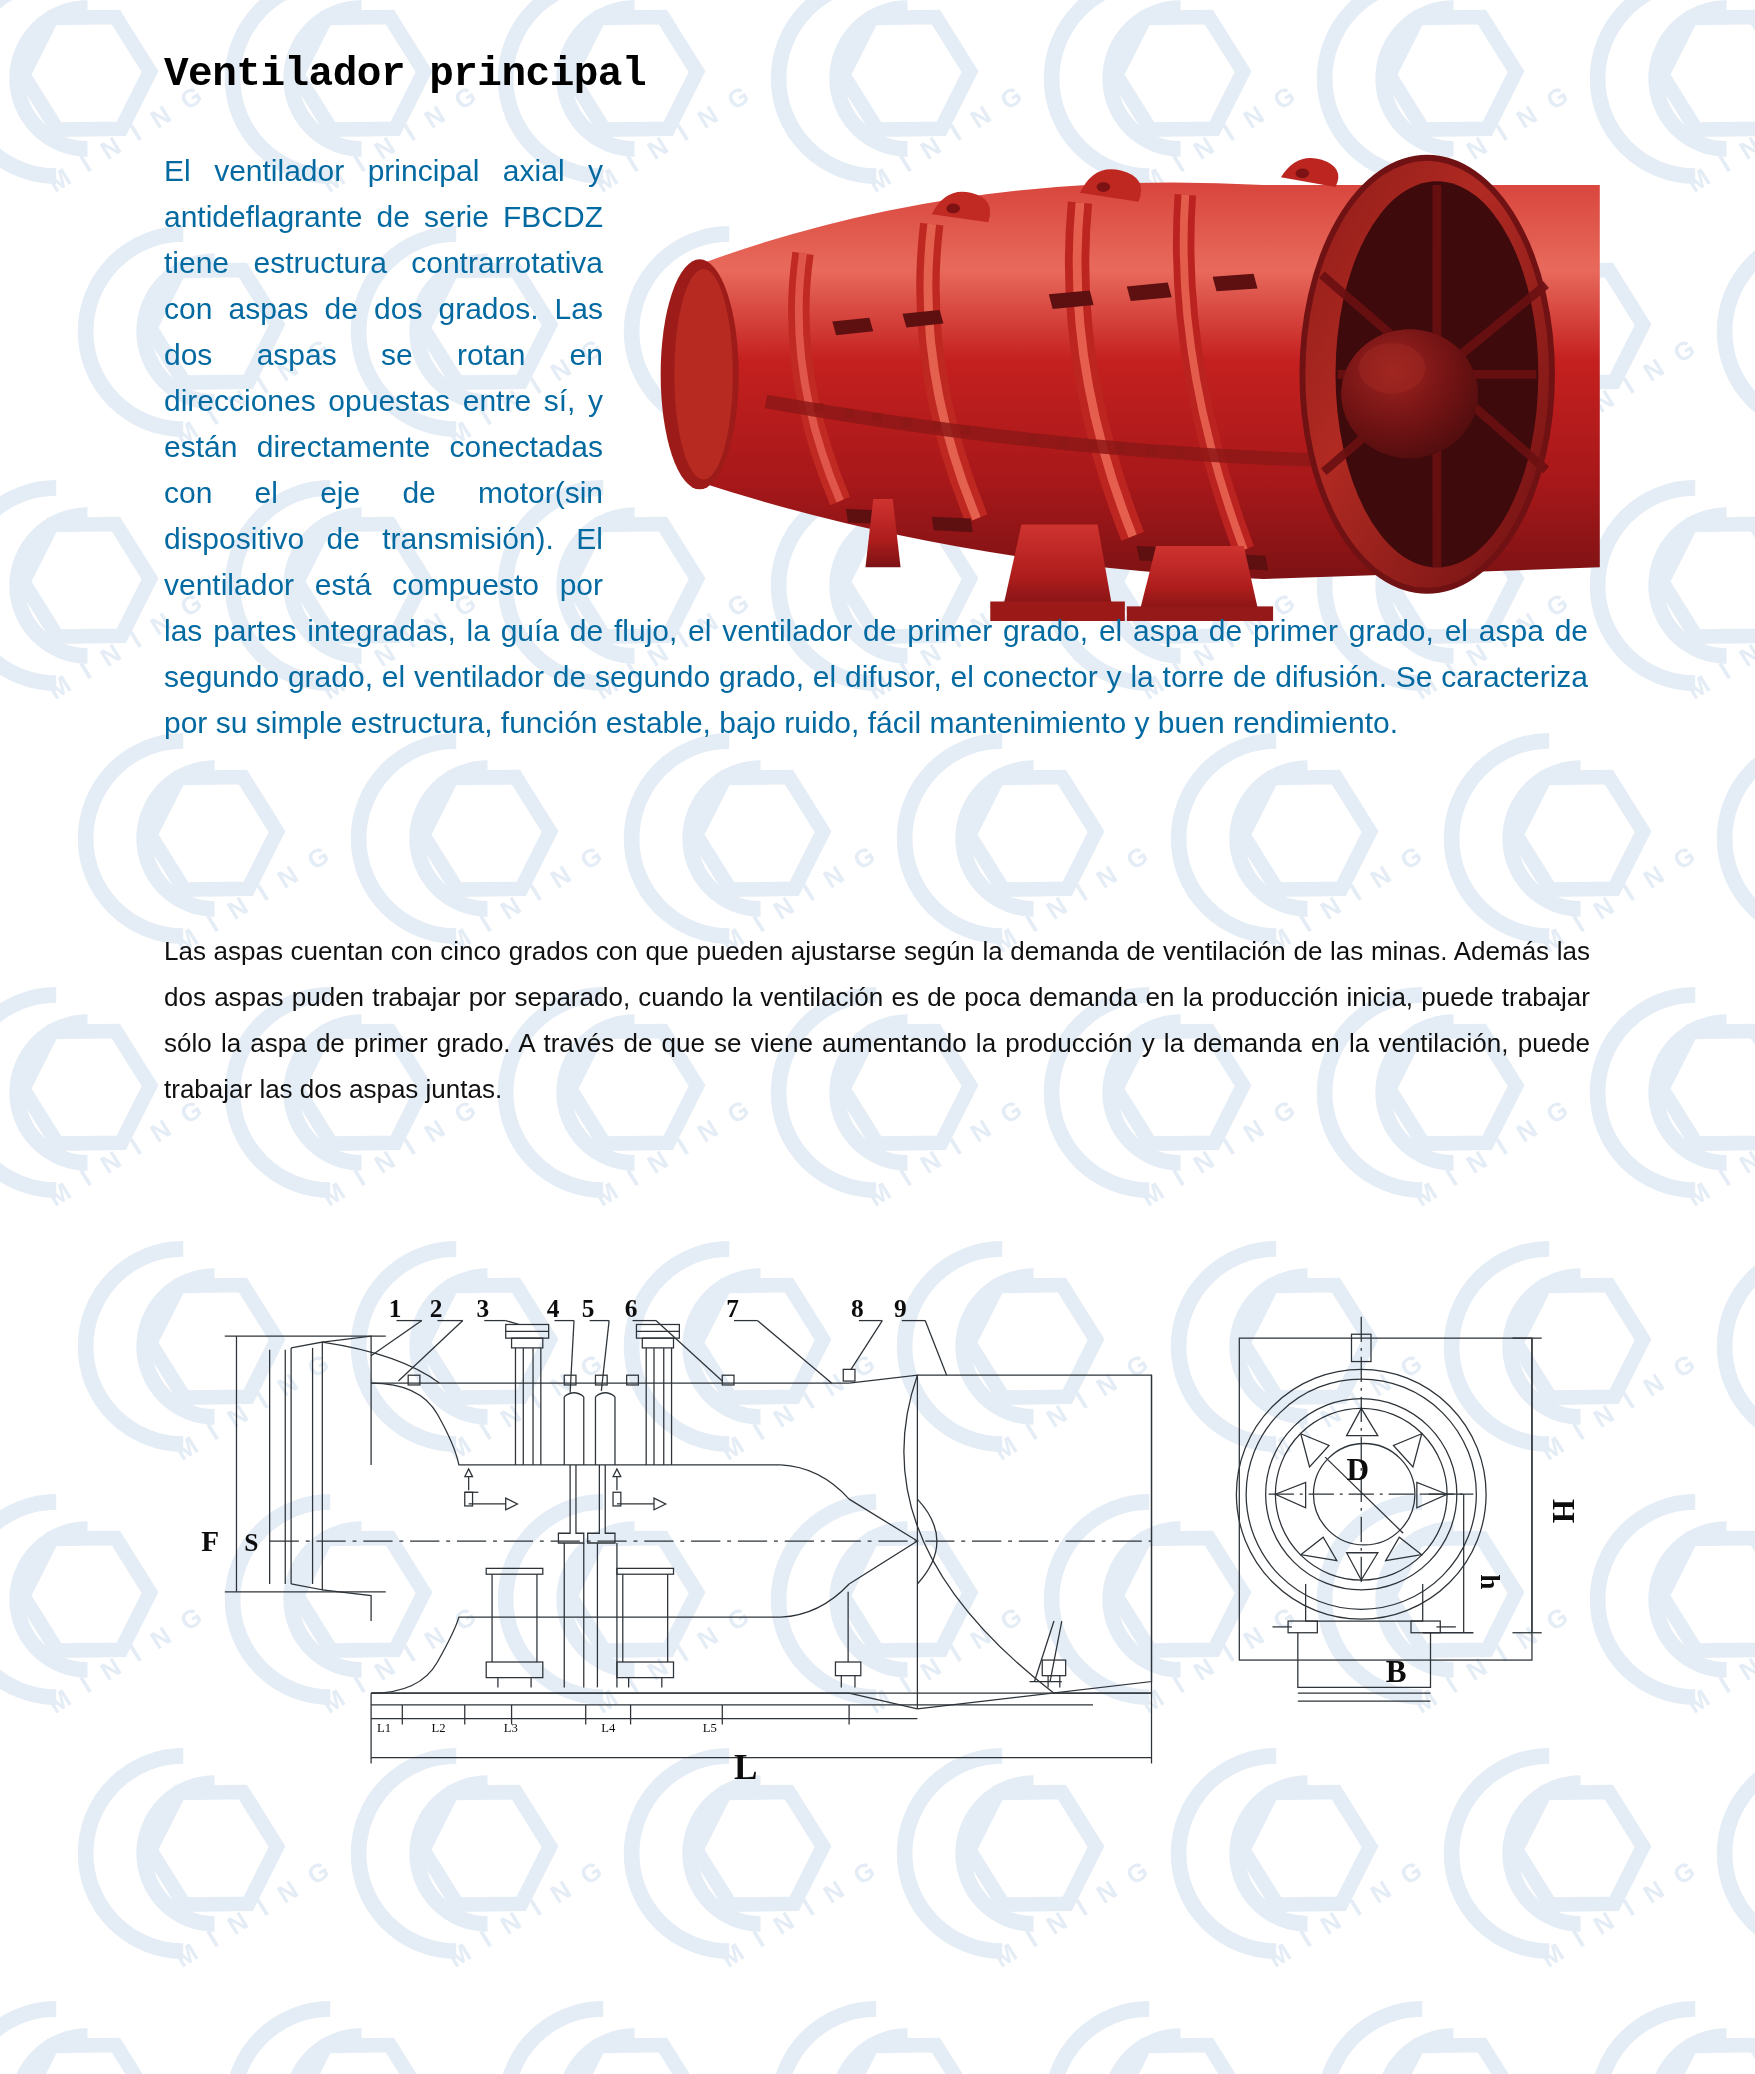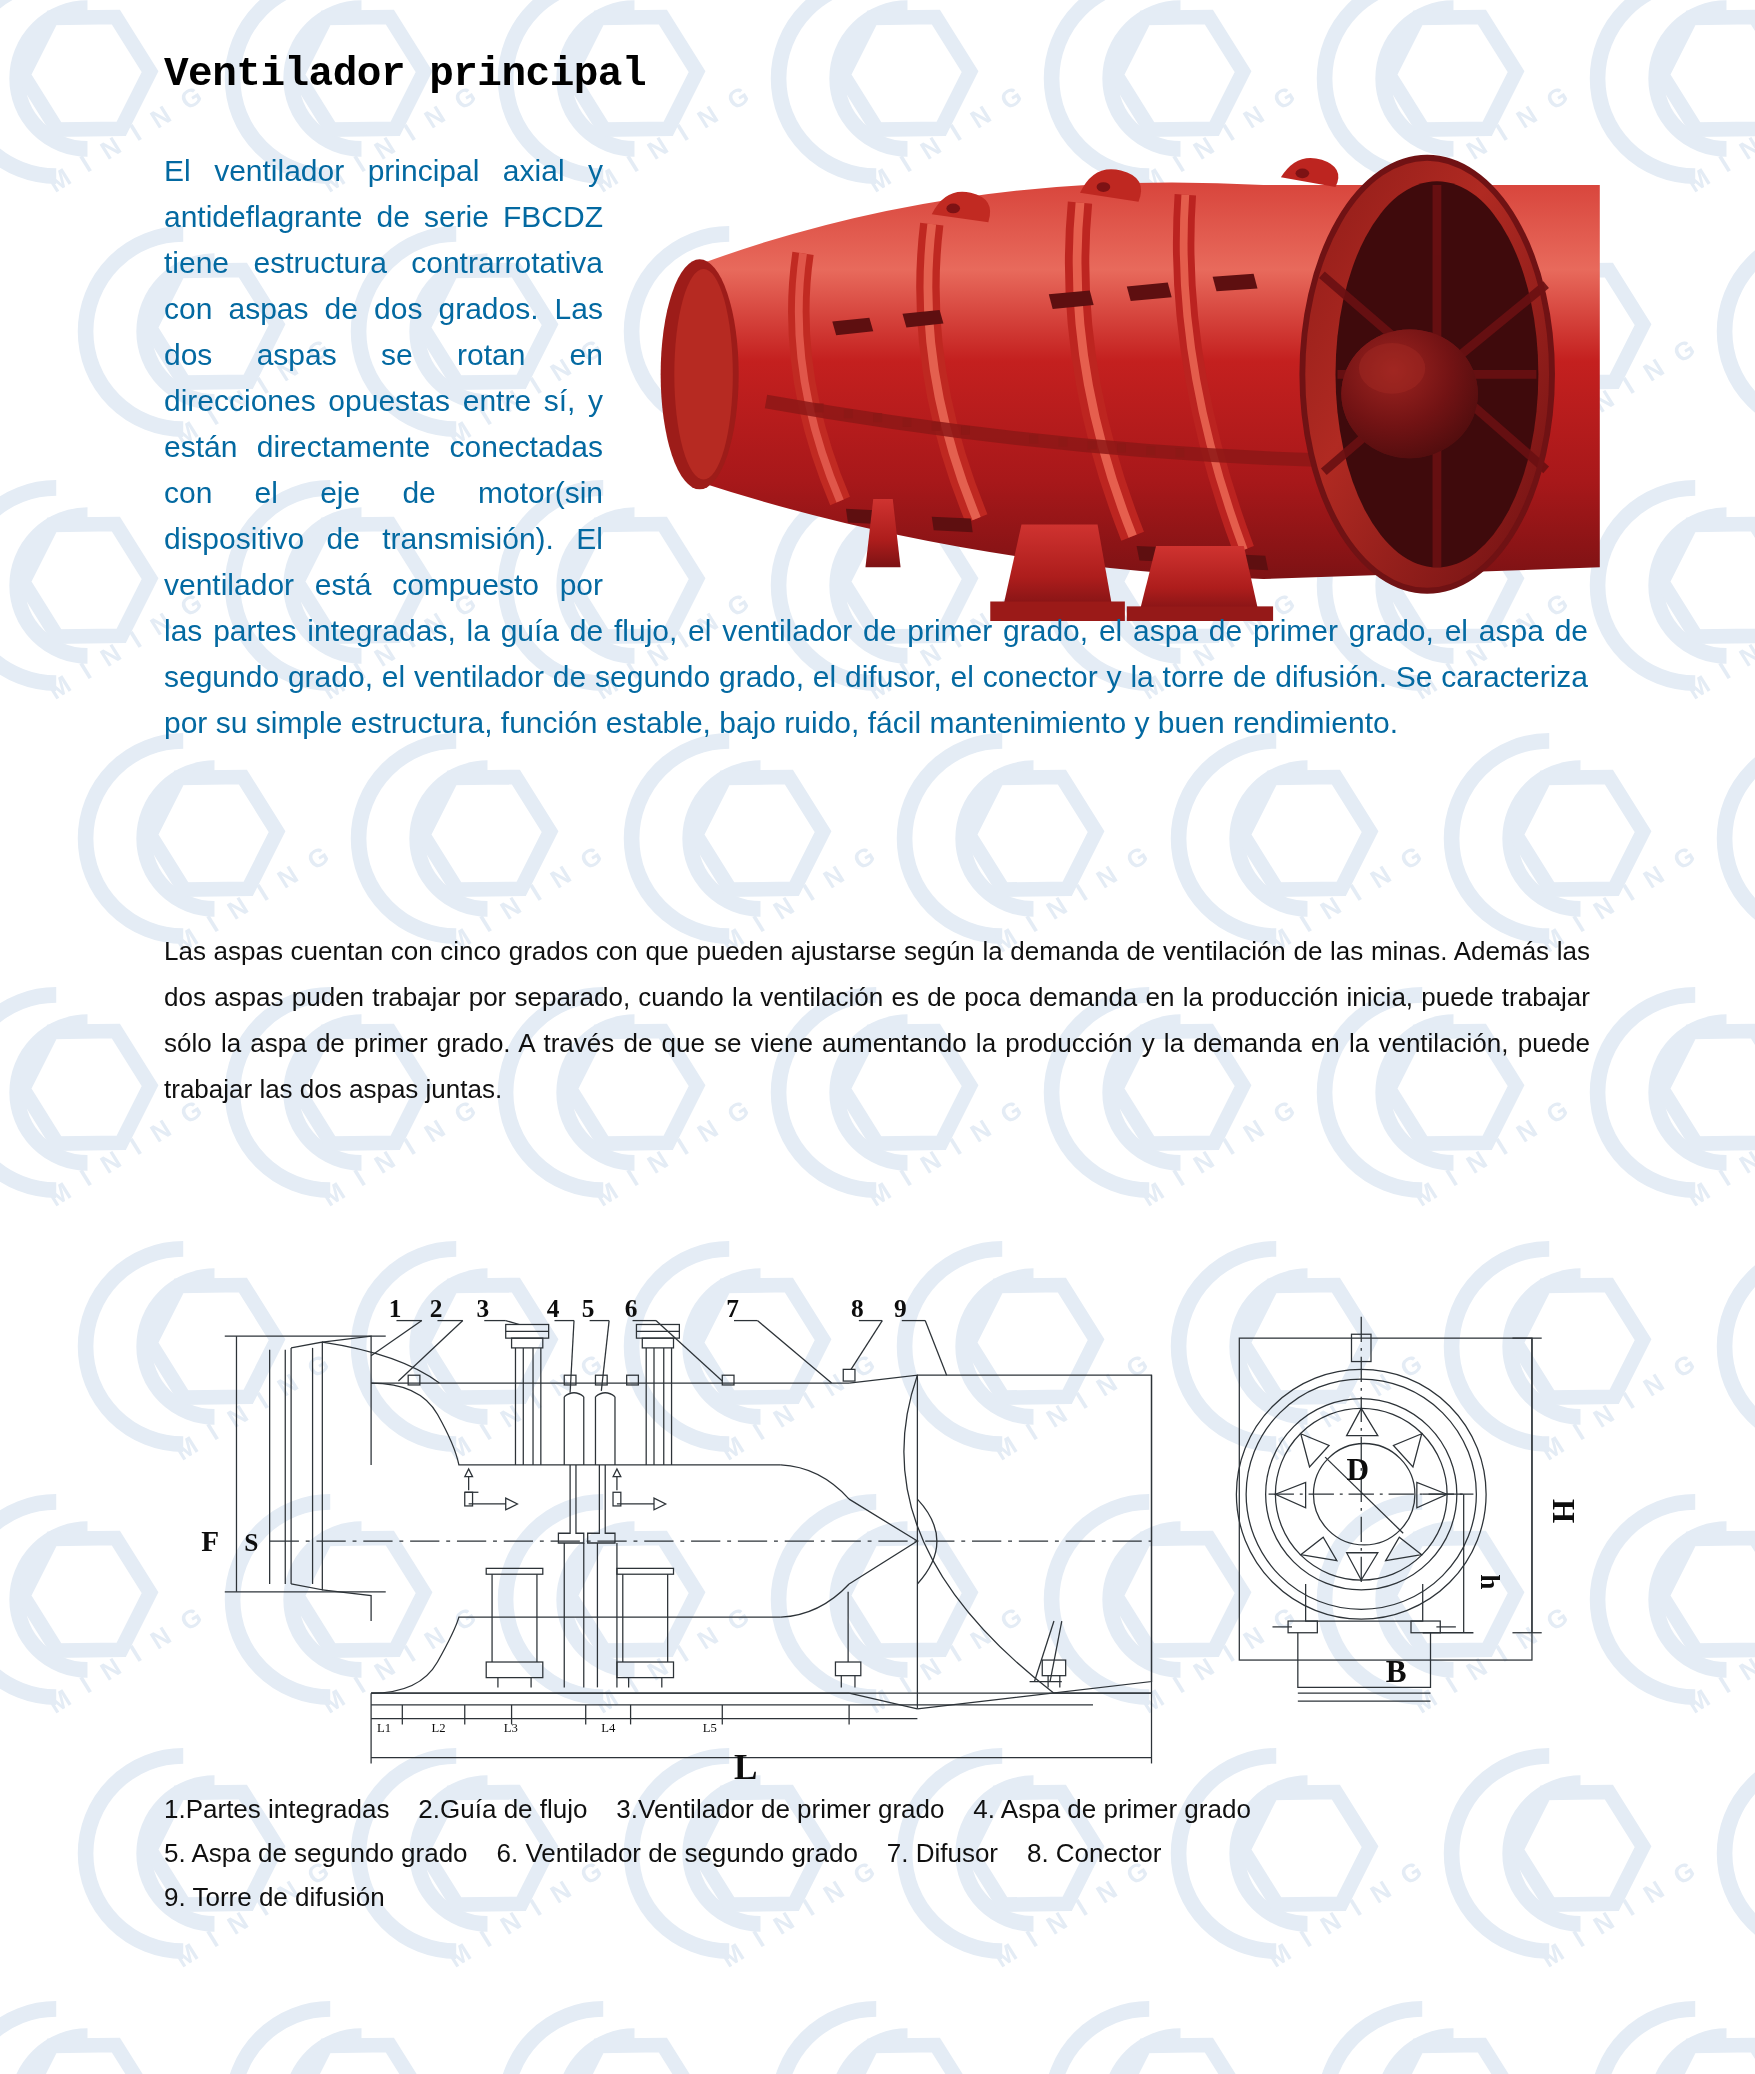--- a/index.html
+++ b/index.html
@@ -1292,20 +1292,15 @@
         <text x="540" y="444" font-size="13">L5</text>
 
         <text x="1200" y="185" font-size="32" font-weight="bold">D</text>
         <text x="1240" y="392" font-size="32" font-weight="bold">B</text>
         <text x="1412" y="205" font-size="32" font-weight="bold" transform="rotate(90 1412 205)">H</text>
         <text x="1338" y="282" font-size="28" font-weight="bold" transform="rotate(90 1338 282)">h</text>
       </g>
     </svg>
   </div>
 
-  <div id="legend">
-    <div>1.Partes integradas    2.Guía de flujo    3.Ventilador de primer grado    4. Aspa de primer grado</div>
-    <div>5. Aspa de segundo grado    6. Ventilador de segundo grado    7. Difusor    8. Conector</div>
-    <div>9. Torre de difusión</div>
-  </div>
 
 </div>
 
 
 </body></html>

